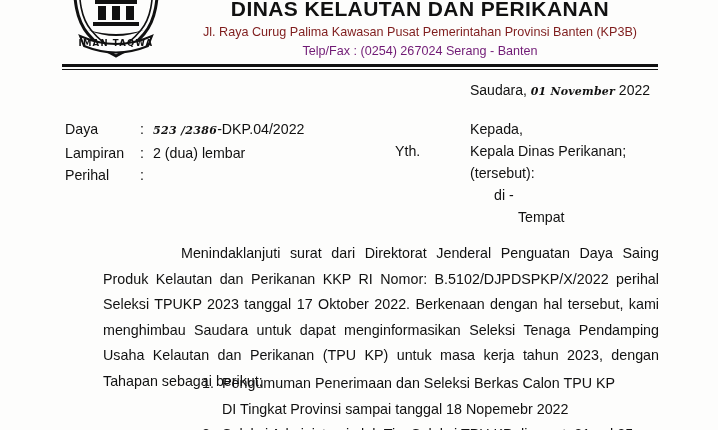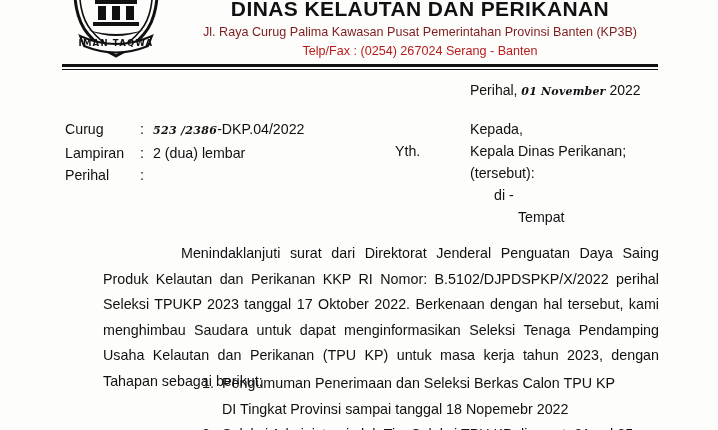--- a/index.html
+++ b/index.html
@@ -56,21 +56,21 @@
   }
   .lh-addr {
     font-size: 12.6px;
     line-height: 18px;
     color: #7f1d1d;
     margin-top: 3px;
   }
   .lh-phone {
     font-size: 12.6px;
     line-height: 18px;
-    color: #b91c1c;
+    color: #701a75;
     margin-top: 1px;
   }
 
   .rule-thick {
     position: absolute;
     left: 62px;
     top: 64px;
     width: 596px;
     height: 3px;
     background: #111;
@@ -218,28 +218,28 @@
       <div class="lh-title">DINAS KELAUTAN DAN PERIKANAN</div>
       <div class="lh-addr">Jl. Raya Curug Palima Kawasan Pusat Pemerintahan Provinsi Banten (KP3B)</div>
       <div class="lh-phone">Telp/Fax : (0254) 267024 Serang - Banten</div>
     </div>
   </div>
 
   <div class="rule-thick"></div>
   <div class="rule-thin"></div>
 
   <div class="dateline">
-    <span>Perihal,</span>
+    <span>Saudara,</span>
     <span class="handwrite">01 November</span>
     <span>2022</span>
   </div>
 
   <div class="refblock">
     <div class="refrow">
-      <span class="ref-label">Curug</span>
+      <span class="ref-label">Daya</span>
       <span class="ref-colon">:</span>
       <span class="hw-num">523 /2386</span>
       <span class="ref-value">-DKP.04/2022</span>
     </div>
     <div class="refrow">
       <span class="ref-label">Lampiran</span>
       <span class="ref-colon">:</span>
       <span class="ref-value">2 (dua) lembar</span>
     </div>
     <div class="refrow">

